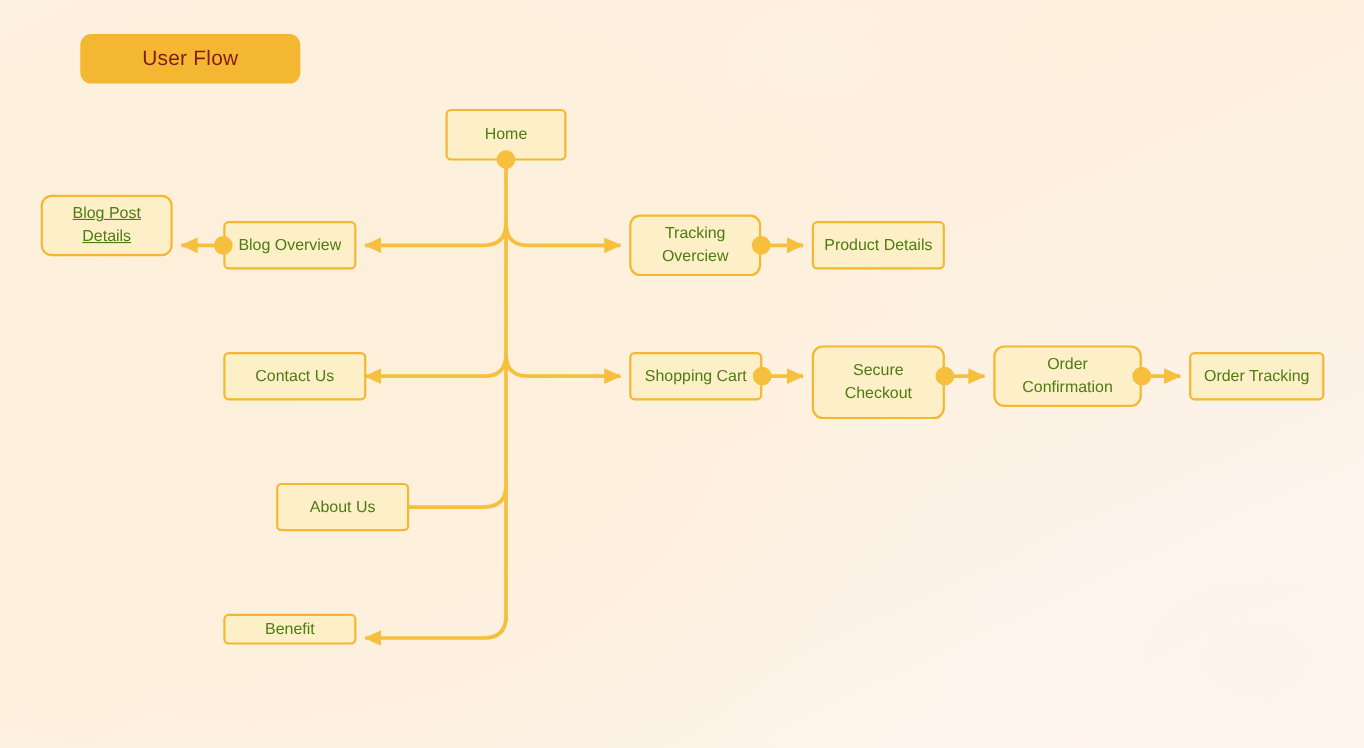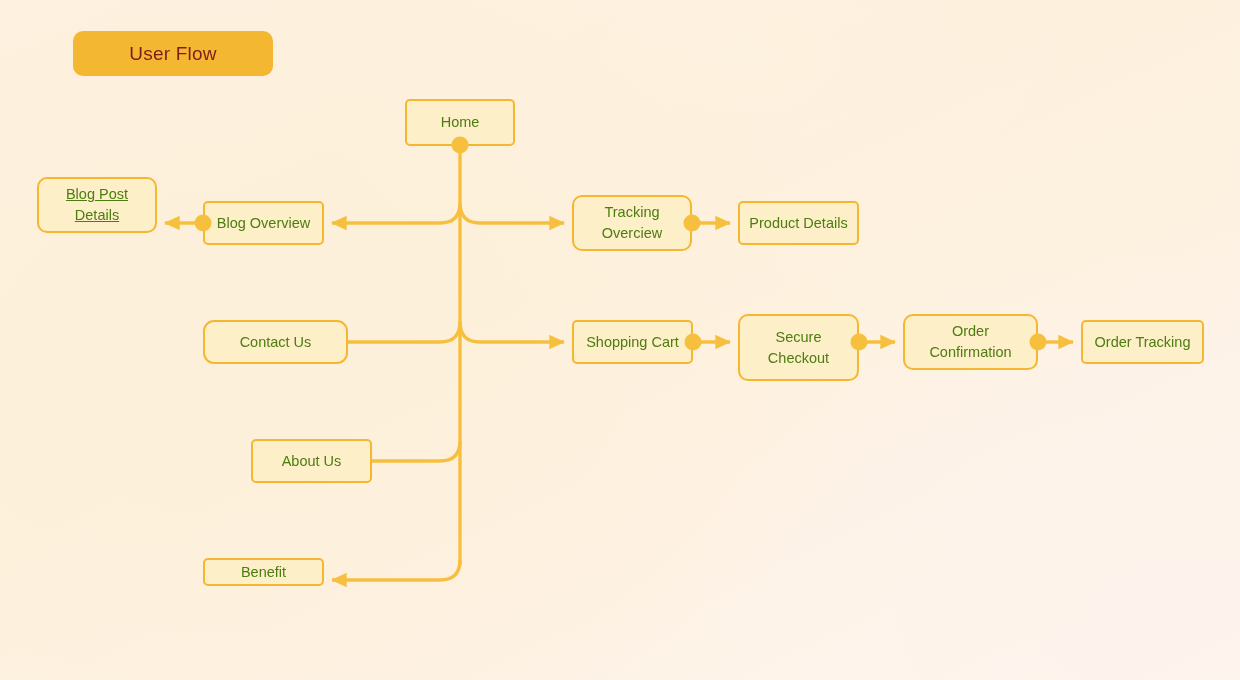--- a/index.html
+++ b/index.html
@@ -139,21 +139,21 @@
 
   <div class="node r2" style="left:572px; top:195px; width:120px; height:56px;">
     <span>Tracking
 Overciew</span>
   </div>
 
   <div class="node r1" style="left:738px; top:201px; width:121px; height:44px;">
     <span>Product Details</span>
   </div>
 
-  <div class="node r1" style="left:203px; top:320px; width:145px; height:44px;border-radius:11px;">
+  <div class="node r1" style="left:203px; top:320px; width:130px; height:44px;">
     <span>Contact Us</span>
   </div>
 
   <div class="node r1" style="left:572px; top:320px; width:121px; height:44px;">
     <span>Shopping Cart</span>
   </div>
 
   <div class="node r2" style="left:738px; top:314px; width:121px; height:67px;">
     <span>Secure
 Checkout</span>

